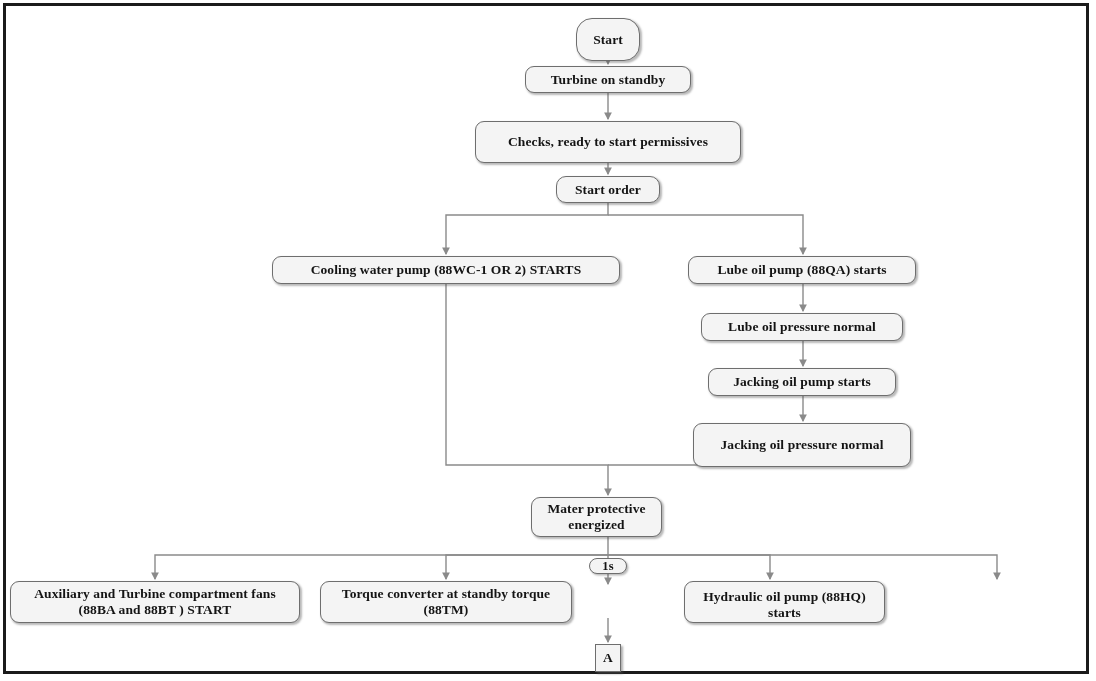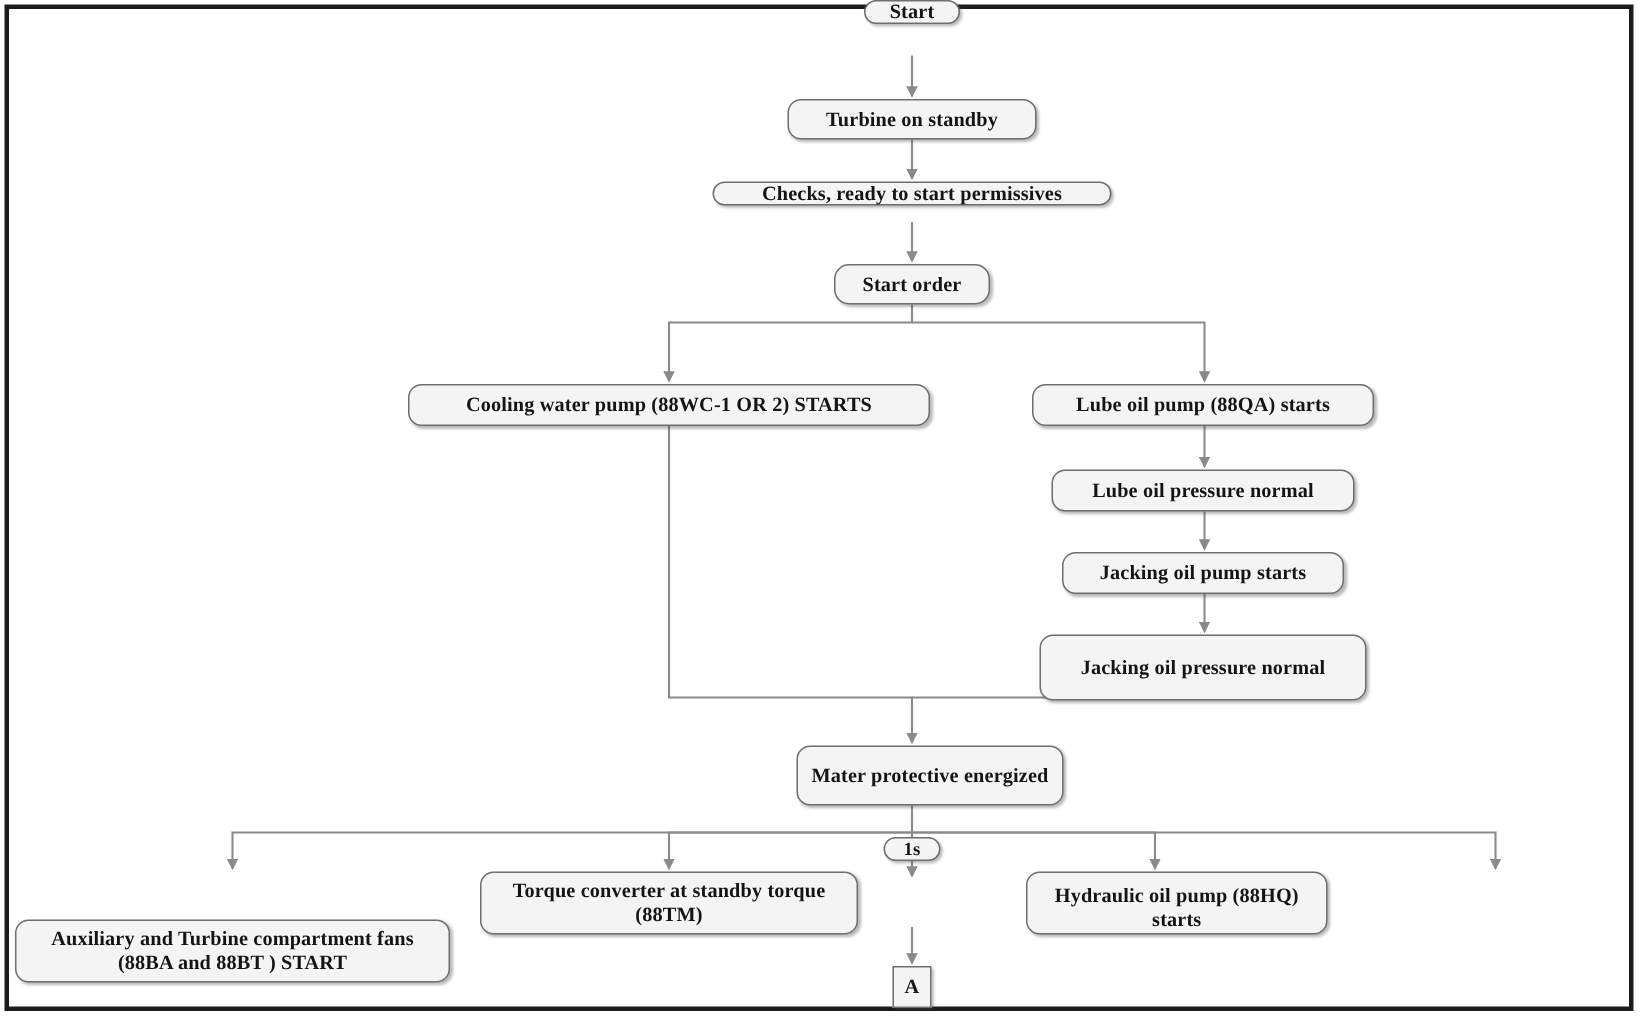--- a/index.html
+++ b/index.html
@@ -101,29 +101,29 @@
         <path d="M 608 555 L 997 555 L 997 579"></path>
 
         <path d="M 608 618 L 608 642"></path>
       </g>
 
       <g fill="none" stroke="#8a8a8a" stroke-width="1.4">
         <path d="M 803 451 L 803 465 L 608 465"></path>
       </g>
     </svg>
 
-    <div class="node pill" style="left:576px; top:0; width:64px; height:16px;">
+    <div class="node pill" style="left:576px; top:18px; width:64px; height:43px;">
       <span class="txt">Start</span>
     </div>
 
     <div class="node" style="left:525px; top:66px; width:166px; height:27px;">
       <span class="txt">Turbine on standby</span>
     </div>
 
-    <div class="node" style="left:475px; top:121px; width:266px; height:16px;">
+    <div class="node" style="left:475px; top:121px; width:266px; height:42px;">
       <span class="txt">Checks, ready to start permissives</span>
     </div>
 
     <div class="node" style="left:556px; top:176px; width:104px; height:27px;border-radius:10px;">
       <span class="txt">Start order</span>
     </div>
 
     <div class="node" style="left:272px; top:256px; width:348px; height:28px;">
       <span class="txt">Cooling water pump (88WC-1 OR 2) STARTS</span>
     </div>
@@ -137,25 +137,25 @@
     </div>
 
     <div class="node" style="left:708px; top:368px; width:188px; height:28px;">
       <span class="txt">Jacking oil pump starts</span>
     </div>
 
     <div class="node" style="left:693px; top:423px; width:218px; height:44px;">
       <span class="txt">Jacking oil pressure normal</span>
     </div>
 
-    <div class="node" style="left:531px; top:497px; width:178px; height:40px;">
+    <div class="node" style="left:531px; top:497px; width:131px; height:40px;">
       <span class="txt">Mater protective energized</span>
     </div>
 
-    <div class="node" style="left:10px; top:613px; width:290px; height:42px;">
+    <div class="node" style="left:10px; top:581px; width:290px; height:42px;">
       <span class="txt">Auxiliary and Turbine compartment fans (88BA and 88BT ) START</span>
     </div>
 
     <div class="node" style="left:320px; top:581px; width:252px; height:42px;">
       <span class="txt">Torque converter at standby torque (88TM)</span>
     </div>
 
     <div class="node small" style="left:589px; top:558px; width:38px; height:16px;">
       <span class="txt">1s</span>
     </div>

